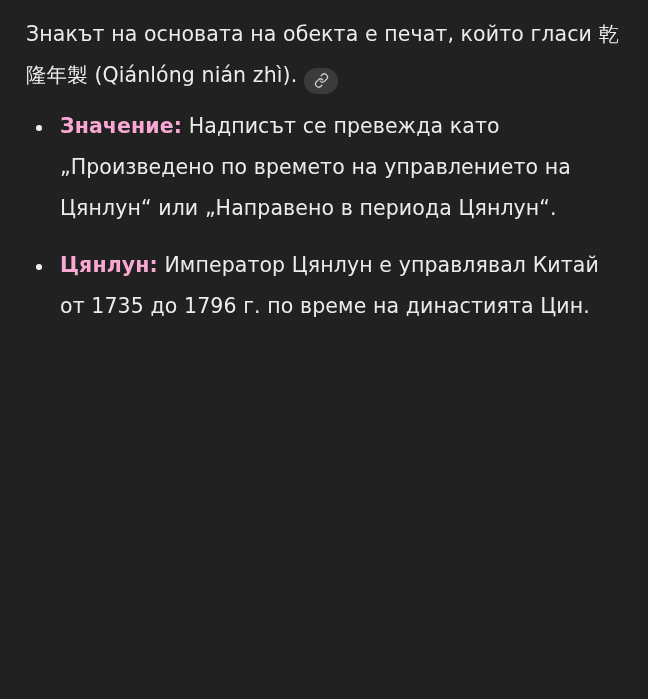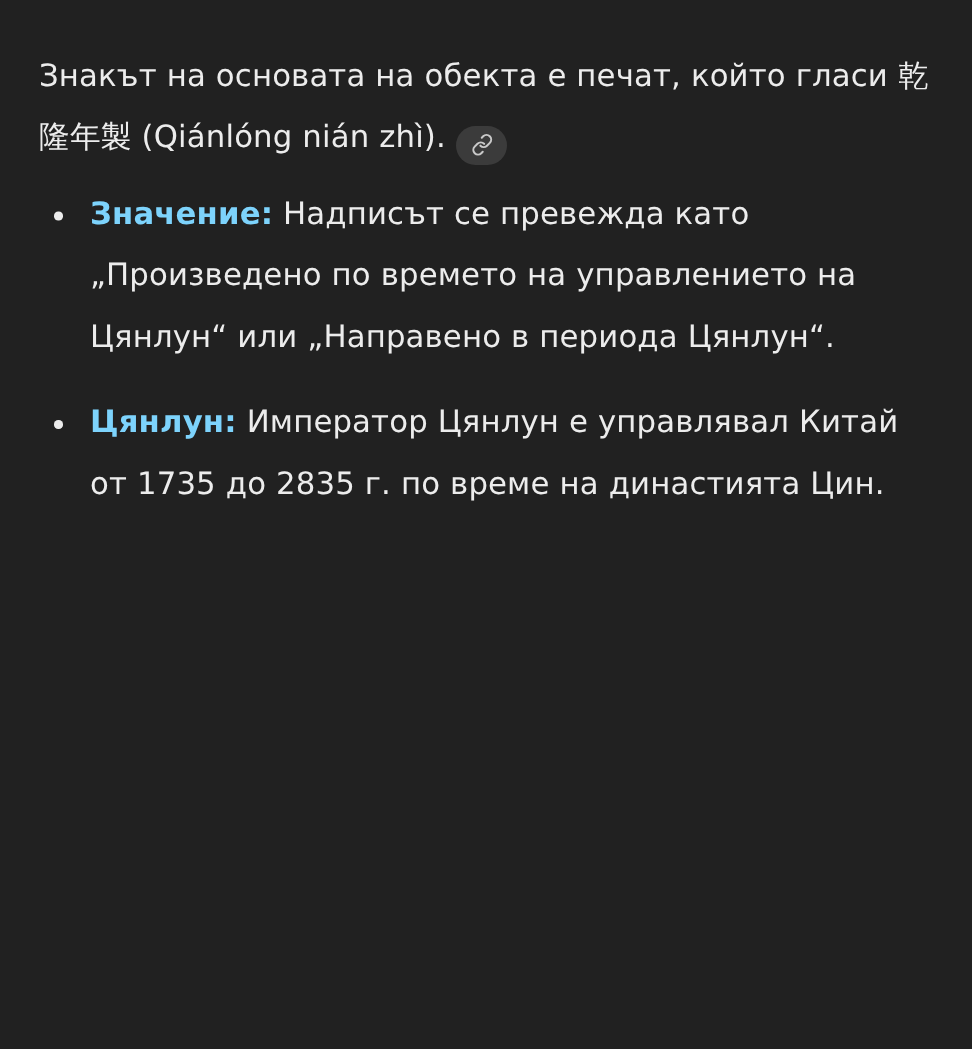--- a/index.html
+++ b/index.html
@@ -21,21 +21,21 @@
     box-sizing: border-box;
     padding: 14px 26px 0 26px;
     background: #212121;
     position: relative;
   }
   .intro {
     font-size: 20.5px;
     line-height: 41px;
     letter-spacing: 0.1px;
     color: #ececec;
-    margin: 16px 0 10px 0;
+    margin: 0 0 10px 0;
     font-weight: 400;
   }
   .intro .inline-wrap {
     display: inline;
   }
   .cite-chip {
     display: inline-flex;
     align-items: center;
     justify-content: center;
     width: 34px;
@@ -67,21 +67,21 @@
     position: absolute;
     left: 10px;
     top: 19px;
     width: 5.5px;
     height: 5.5px;
     border-radius: 50%;
     background: #ececec;
   }
   .lbl {
     font-weight: 700;
-    color: #7dd3fc;
+    color: #f9a8d4;
   }
   .txt {
     font-weight: 400;
   }
 </style>
 </head>
 <body>
 
 <div class="page">
 
@@ -94,17 +94,17 @@
       </span>
   </p>
 
   <ul class="bullets">
     <li>
       <span class="lbl">Значение:</span>
       <span class="txt">Надписът се превежда като „Произведено по времето на управлението на Цянлун“ или „Направено в периода Цянлун“.</span>
     </li>
     <li>
       <span class="lbl">Цянлун:</span>
-      <span class="txt">Император Цянлун е управлявал Китай от 1735 до 2835 г. по време на династията Цин.</span>
+      <span class="txt">Император Цянлун е управлявал Китай от 1735 до 1796 г. по време на династията Цин.</span>
     </li>
   </ul>
 
 </div>
 
 </body></html>

